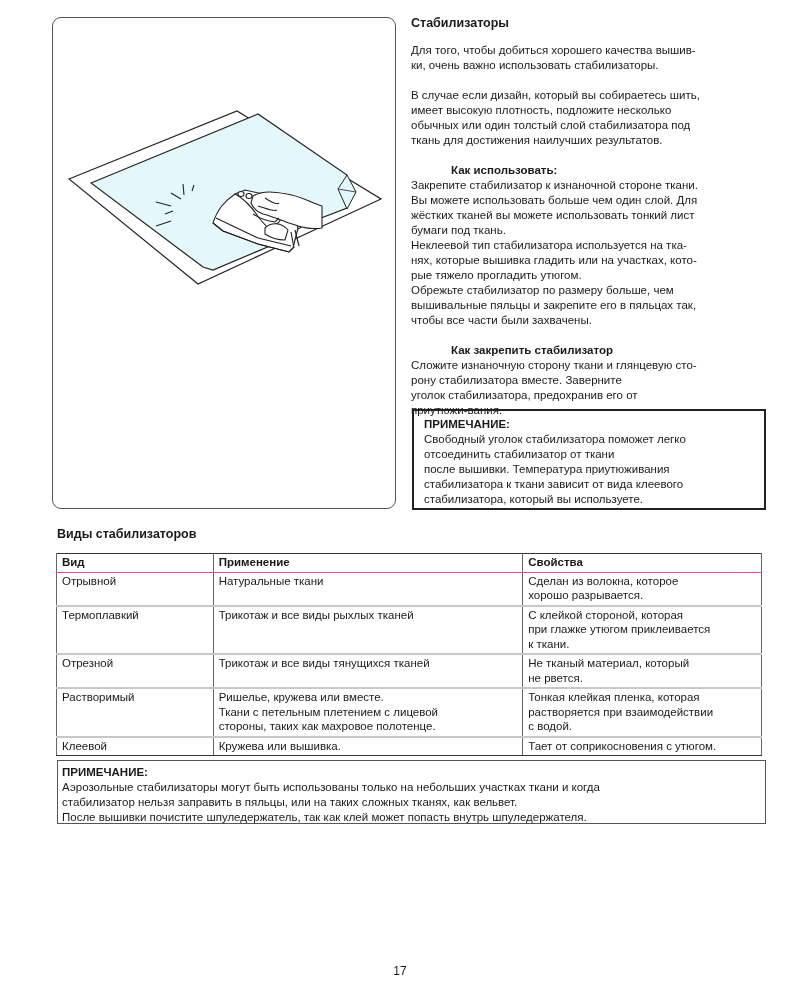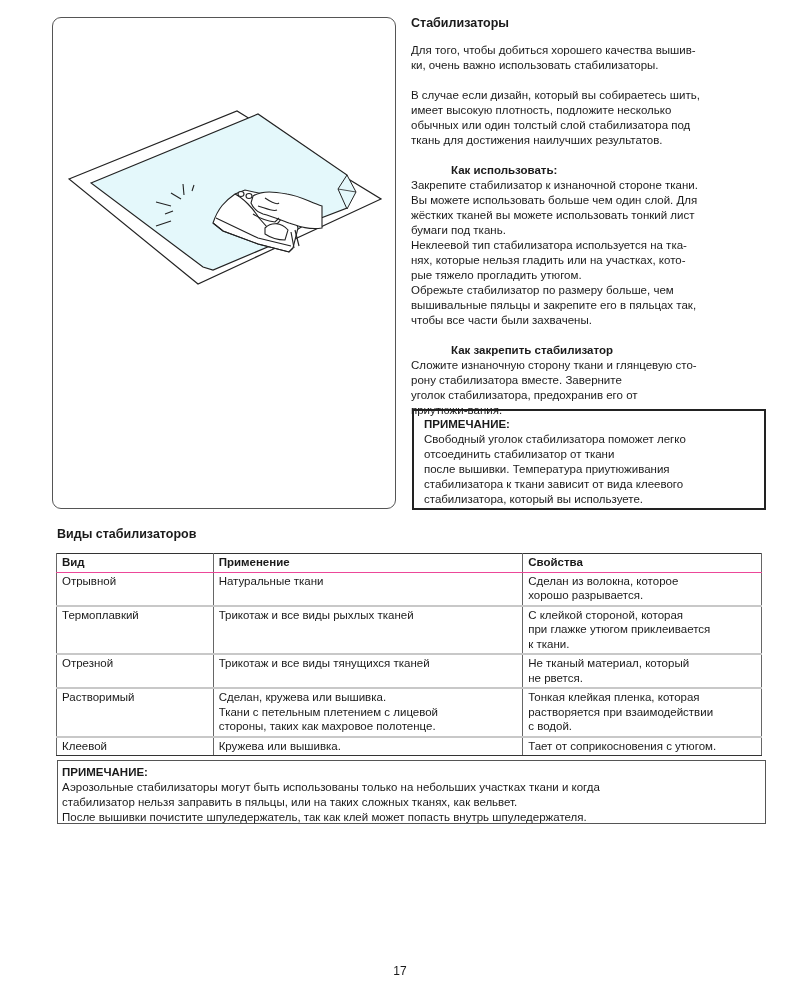--- a/index.html
+++ b/index.html
@@ -154,21 +154,21 @@
     <span class="line">ткань для достижения наилучших результатов.</span>
   </div>
 
   <div class="para">
     <span class="line subhead">Как использовать:</span>
     <span class="line">Закрепите стабилизатор к изнаночной стороне ткани.</span>
     <span class="line">Вы можете использовать больше чем один слой. Для</span>
     <span class="line">жёстких тканей вы можете использовать тонкий лист</span>
     <span class="line">бумаги под ткань.</span>
     <span class="line">Неклеевой тип стабилизатора используется на тка-</span>
-    <span class="line">нях, которые нельзя гладить или на участках, кото-</span>
+    <span class="line">нях, которые вышивка гладить или на участках, кото-</span>
     <span class="line">рые тяжело прогладить утюгом.</span>
     <span class="line">Обрежьте стабилизатор по размеру больше, чем</span>
     <span class="line">вышивальные пяльцы и закрепите его в пяльцах так,</span>
     <span class="line">чтобы все части были захвачены.</span>
   </div>
 
   <div class="para tight">
     <span class="line subhead">Как закрепить стабилизатор</span>
     <span class="line">Сложите изнаночную сторону ткани и глянцевую сто-</span>
     <span class="line">рону стабилизатора вместе. Заверните</span>
@@ -229,21 +229,21 @@
         <span class="line">Трикотаж и все виды тянущихся тканей</span>
       </td>
       <td>
         <span class="line">Не тканый материал, который</span>
         <span class="line">не рвется.</span>
       </td>
     </tr>
     <tr class="r-sol">
       <td>Растворимый</td>
       <td>
-        <span class="line">Сделан, кружева или вышивка.</span>
+        <span class="line">Ришелье, кружева или вместе.</span>
         <span class="line">Ткани с петельным плетением с лицевой</span>
         <span class="line">стороны, таких как махровое полотенце.</span>
       </td>
       <td>
         <span class="line">Тонкая клейкая пленка, которая</span>
         <span class="line">растворяется при взаимодействии</span>
         <span class="line">с водой.</span>
       </td>
     </tr>
     <tr class="r-glue">

